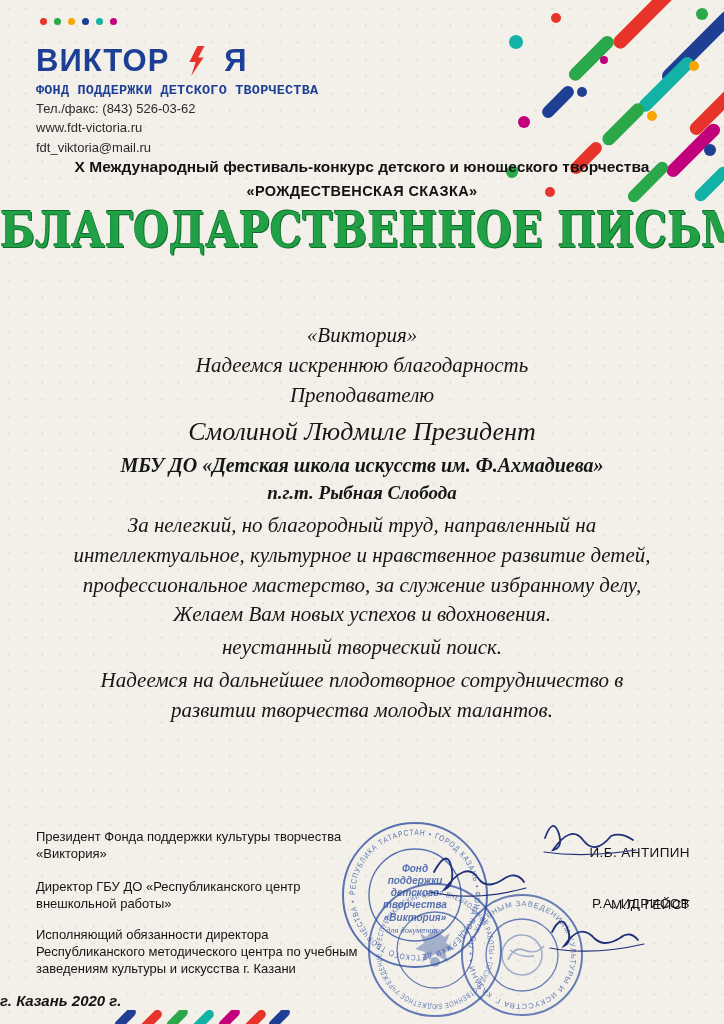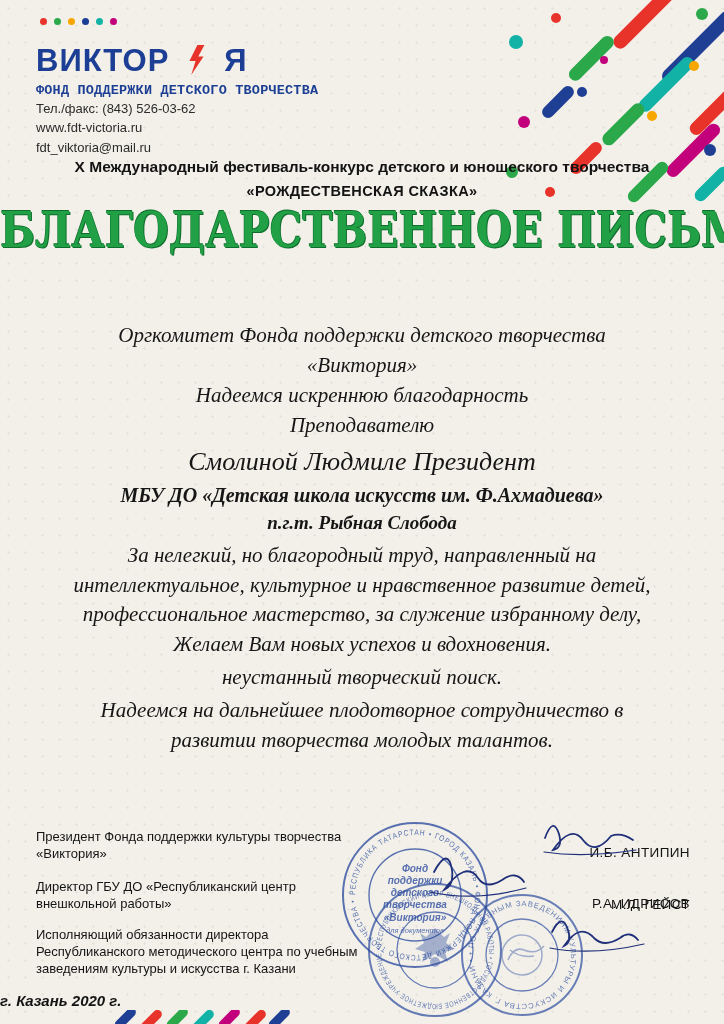--- a/index.html
+++ b/index.html
@@ -8,21 +8,21 @@
     position:relative; width:724px; height:1024px; margin:0 auto;
     background-color:#f2f0e9;
     background-image:radial-gradient(rgba(110,110,110,0.10) 1px, transparent 1.3px);
     background-size:17px 17px;
     overflow:hidden;
   }
   
   .brand{position:absolute; left:36px; top:18px; width:330px;}
   .logo-dots{display:flex; gap:7px; margin:0 0 2px 4px;}
   .logo-dots i{width:7px;height:7px;border-radius:50%;display:block;}
-  .logo-row{display:flex; align-items:flex-start; gap:18px;margin-top:20px;}
+  .logo-row{display:flex; align-items:center; gap:18px;margin-top:20px;}
   .logo-text{
     font-weight:bold; font-size:31px; line-height:1; color:#1c3e94;
     letter-spacing:1px; font-family:"Liberation Sans", sans-serif;
   }
   .bolt{display:block; width:17px; height:30px; margin:0 1px -1px 1px;}
   .org-name{margin-top:7px; font-size:13.5px; font-weight:bold; color:#1c3e94; letter-spacing:.2px;font-family:Liberation Mono, monospace;}
   .contact{margin-top:3px; font-size:13px; color:#2b2b2b; line-height:1.25;}
   
   .confetti{position:absolute; right:0; top:0;}
   
@@ -110,38 +110,37 @@
     </g>
   </svg>
 
   <div class="titles">
     <div class="festival-line">X Международный фестиваль-конкурс детского и юношеского творчества</div>
     <div class="festival-name">«РОЖДЕСТВЕНСКАЯ СКАЗКА»</div>
     <h1 class="main-title">БЛАГОДАРСТВЕННОЕ ПИСЬМО</h1>
   </div>
 
   <div class="body-text">
-    <p>Оргкомитет Фонда поддержки детского творчества</p>
     <p>«Виктория»</p>
     <p>Надеемся искреннюю благодарность</p>
     <p class="gap">Преподавателю</p>
     <p class="name">Смолиной Людмиле Президент</p>
     <p class="bold">МБУ ДО «Детская школа искусств им. Ф.Ахмадиева»</p>
     <p class="bold-sm">п.г.т. Рыбная Слобода</p>
     <p>За нелегкий, но благородный труд, направленный на</p>
     <p>интеллектуальное, культурное и нравственное развитие детей,</p>
     <p>профессиональное мастерство, за служение избранному делу,</p>
     <p class="gap">Желаем Вам новых успехов и вдохновения.</p>
     <p class="gap">неустанный творческий поиск.</p>
     <p>Надеемся на дальнейшее плодотворное сотрудничество в</p>
     <p>развитии творчества молодых талантов.</p>
   </div>
 
   <p class="sig-title" style="top:828px">Президент Фонда поддержки культуры творчества «Виктория»</p>
-  <p class="sig-title" style="top:878px">Директор ГБУ ДО «Республиканский центр внешкольной работы»</p>
+  <p class="sig-title" style="top:878px">Директор ГБУ ДО «Республиканского центр внешкольной работы»</p>
   <p class="sig-title" style="top:926px">Исполняющий обязанности директора Республиканского методического центра по учебным заведениям культуры и искусства г. Казани</p>
 
   <p class="sig-name" style="top:845px">И.Б. АНТИПИН</p>
   <p class="sig-name" style="top:896px">Р.А. ИДРИСОВ</p>
   <p class="sig-name" style="top:897px">М.Л. ГЕЙСТ</p>
 
   <svg class="stamps-svg" width="394" height="224" viewBox="0 0 394 224">
     <defs>
       <path id="ringV" d="M25 95 a60 60 0 1 1 120 0 a60 60 0 1 1 -120 0"></path>
       <path id="ringE" d="M51 150 a54 54 0 1 1 108 0 a54 54 0 1 1 -108 0"></path>

